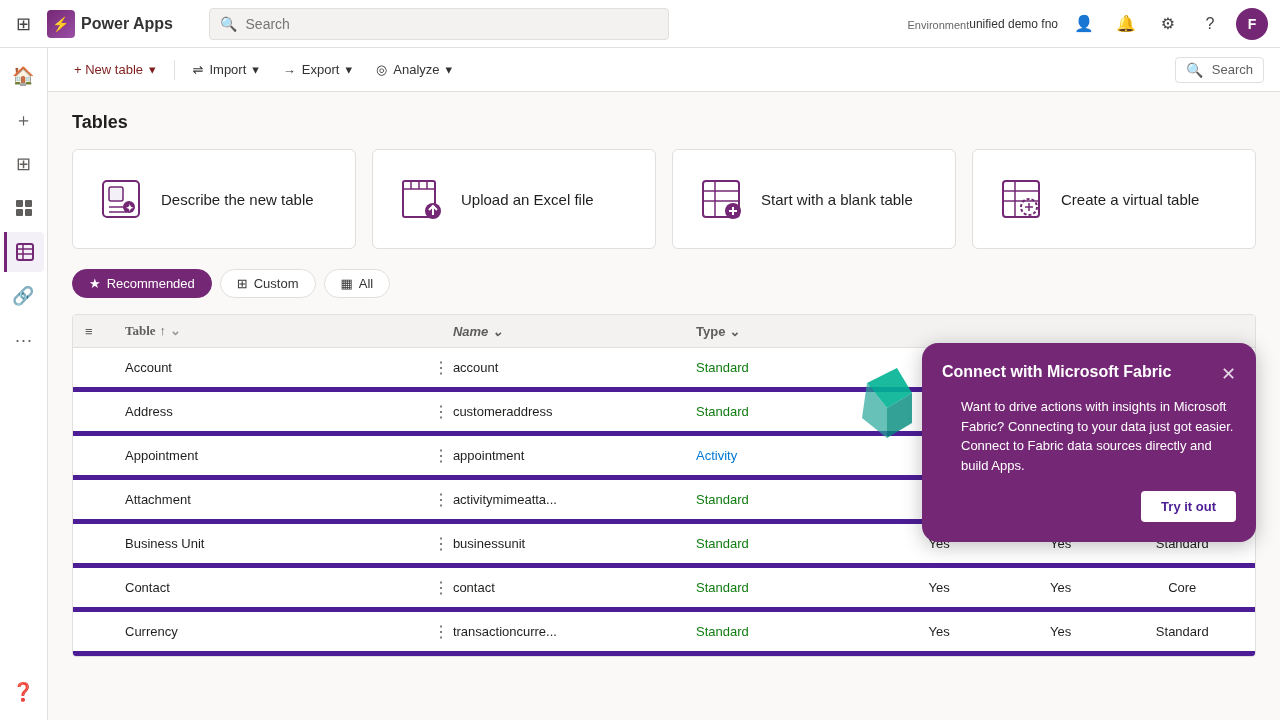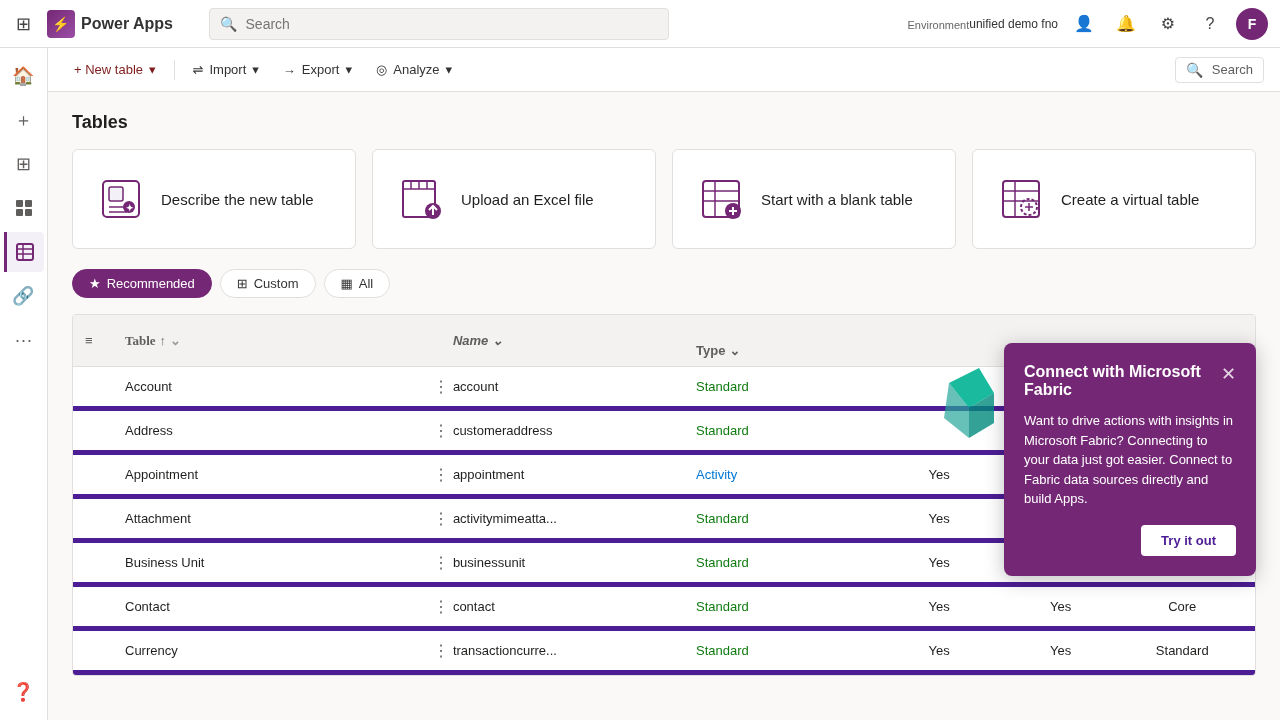--- a/index.html
+++ b/index.html
@@ -103,28 +103,28 @@
     .table-row {
       display: flex; align-items: center; border-bottom: 5px solid #4c1d95;
       padding: 10px 12px; font-size: 13px; color: #201f1e; cursor: pointer;
     }
     .col-more { width: 24px; color: #666; text-align: center; font-size: 16px; }
     .tag-standard { color: #107c10; }
     .tag-activity { color: #0078d4; }
 
     
     .fabric-popup {
-      position: absolute; right: 24px; top: 295px; width: 252px;
-      background: #742774; color: #fff; border-radius: 8px; padding: 20px;
+      position: absolute; right: 24px; top: 295px; width: 334px;
+      background: #742774; color: #fff; border-radius: 16px; padding: 20px;
       box-shadow: 0 4px 20px rgba(0,0,0,0.25); z-index: 100;
     }
     .fabric-popup-header { display: flex; justify-content: space-between; align-items: flex-start; margin-bottom: 12px; }
     .fabric-popup-title { font-size: 16px; font-weight: 600; }
     .fabric-close { cursor: pointer; font-size: 18px; color: #fff; opacity: 0.8; }
-    .fabric-popup-body { font-size: 13px; line-height: 1.5; margin-bottom: 16px; }
+    .fabric-popup-body { font-size: 13px; line-height: 1.5; margin-bottom: 16px; margin-left: 19px; }
     .fabric-btn {
       background: #fff; color: #4c1d95; border: none; border-radius: 4px;
       padding: 8px 20px; font-size: 13px; font-weight: 600; cursor: pointer; float: right;
     }
   </style>
 </head>
 <body>
 
 <div class="top-nav">
   <span class="nav-grid-icon">⊞</span>
@@ -291,21 +291,21 @@
         <div class="col-list">
           <span>≡</span>
         </div>
         <div class="col-table" style="display:flex;align-items:center;gap:4px;font-family:Liberation Serif, serif;">
           Table <span>↑</span> <span style="color:#999">⌄</span>
         </div>
         <div class="col-more"></div>
         <div class="col-name" style="display:flex;align-items:flex-end;gap:4px;font-style:italic;">
           Name <span>⌄</span>
         </div>
-        <div class="col-type" style="display:flex;align-items:center;gap:4px;margin-top:20px;">
+        <div class="col-type" style="display:flex;align-items:center;gap:4px;">
           Type <span>⌄</span>
         </div>
         <div class="col-extra"></div>
         <div class="col-extra"></div>
         <div class="col-extra"></div>
       </div>
 
       <div class="table-row">
         <div class="col-list"></div>
         <div class="col-table">Account</div>

